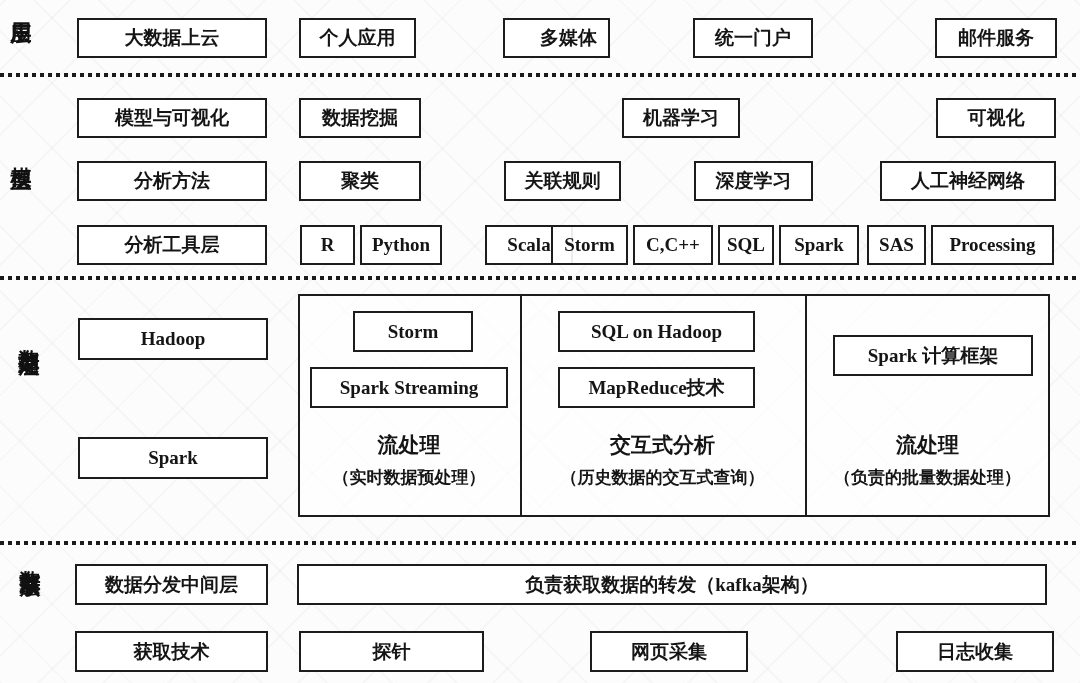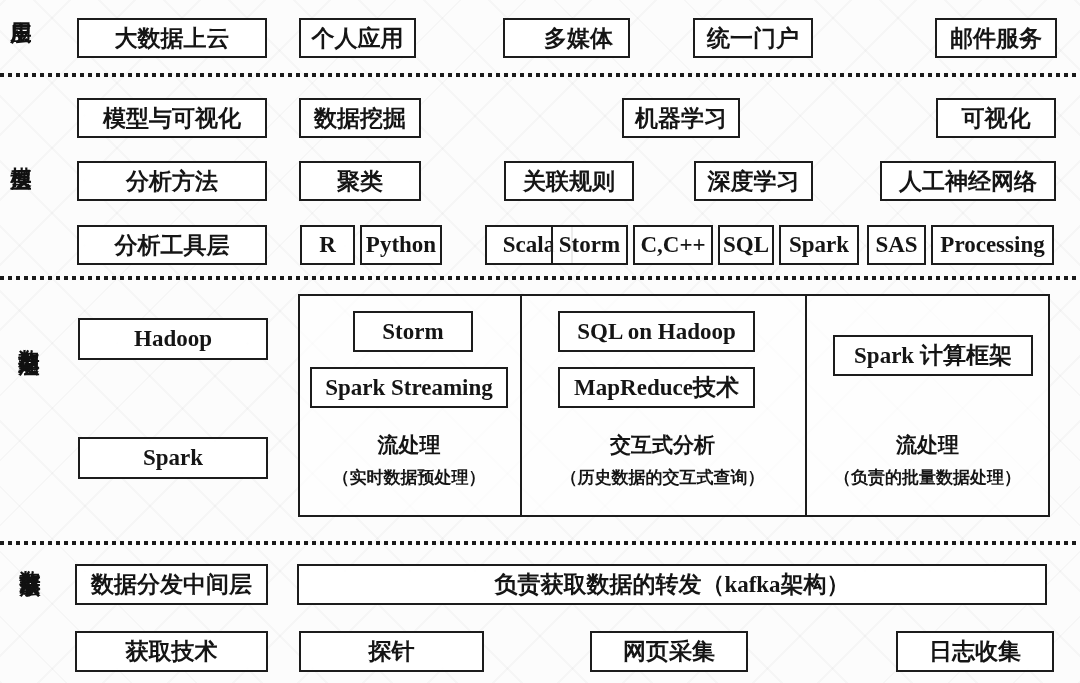--- a/index.html
+++ b/index.html
@@ -14,21 +14,21 @@
       repeating-linear-gradient(45deg, rgba(190,190,190,.18) 0 2px, transparent 2px 46px),
       repeating-linear-gradient(-45deg, rgba(190,190,190,.18) 0 2px, transparent 2px 46px);
   }
   .vlabel{
     position:absolute;writing-mode:vertical-rl;text-orientation:upright;
     font-size:21px;font-weight:600;letter-spacing:2px;line-height:26px;color:#111;
   }
   .nb{
     position:absolute;border:2px solid #1c1c1c;background:rgba(255,255,255,.92);
     display:flex;align-items:center;justify-content:center;
-    font-size:23px;font-weight:600;white-space:nowrap;box-sizing:border-box;
+    font-size:19px;font-weight:600;white-space:nowrap;box-sizing:border-box;
   }
   .sep{
     position:absolute;left:0;width:1080px;height:4px;
     background:repeating-linear-gradient(90deg,#1b1b1b 0 4px,transparent 4px 8px);
   }
   .panel{
     position:absolute;border:2px solid #1c1c1c;background:rgba(255,255,255,.65);
     box-sizing:border-box;
   }
   .vdiv{position:absolute;top:0;bottom:0;width:2px;background:#1c1c1c;}
@@ -42,36 +42,36 @@
 </head>
 <body>
 
 <div class="canvas">
   <div class="watermark"></div>
 
   <div class="vlabel" style="left:8px;top:4px;">应用层</div>
 
   <div class="nb" style="left:77px;top:18px;width:190px;height:40px;">大数据上云</div>
   <div class="nb" style="left:299px;top:18px;width:117px;height:40px;">个人应用</div>
-  <div class="nb" style="left:503px;top:18px;width:127px;height:40px;padding-left:24px;">多媒体</div>
+  <div class="nb" style="left:503px;top:18px;width:107px;height:40px;padding-left:24px;">多媒体</div>
   <div class="nb" style="left:693px;top:18px;width:120px;height:40px;">统一门户</div>
   <div class="nb" style="left:935px;top:18px;width:122px;height:40px;">邮件服务</div>
 
   <div class="sep" style="top:73px;"></div>
 
   <div class="vlabel" style="left:8px;top:150px;">模型层</div>
 
   <div class="nb" style="left:77px;top:98px;width:190px;height:40px;">模型与可视化</div>
   <div class="nb" style="left:299px;top:98px;width:122px;height:40px;">数据挖掘</div>
   <div class="nb" style="left:622px;top:98px;width:118px;height:40px;">机器学习</div>
   <div class="nb" style="left:936px;top:98px;width:120px;height:40px;">可视化</div>
 
   <div class="nb" style="left:77px;top:161px;width:190px;height:40px;">分析方法</div>
   <div class="nb" style="left:299px;top:161px;width:122px;height:40px;">聚类</div>
-  <div class="nb" style="left:504px;top:161px;width:130px;height:40px;">关联规则</div>
+  <div class="nb" style="left:504px;top:161px;width:117px;height:40px;">关联规则</div>
   <div class="nb" style="left:694px;top:161px;width:119px;height:40px;">深度学习</div>
   <div class="nb" style="left:880px;top:161px;width:176px;height:40px;">人工神经网络</div>
 
   <div class="nb" style="left:77px;top:225px;width:190px;height:40px;">分析工具层</div>
   <div class="nb" style="left:300px;top:225px;width:55px;height:40px;">R</div>
   <div class="nb" style="left:360px;top:225px;width:82px;height:40px;">Python</div>
   <div class="nb" style="left:457px;top:225px;width:88px;height:40px;margin-left:28px;">Scala</div>
   <div class="nb" style="left:551px;top:225px;width:77px;height:40px;">Storm</div>
   <div class="nb" style="left:633px;top:225px;width:80px;height:40px;">C,C++</div>
   <div class="nb" style="left:718px;top:225px;width:56px;height:40px;">SQL</div>

